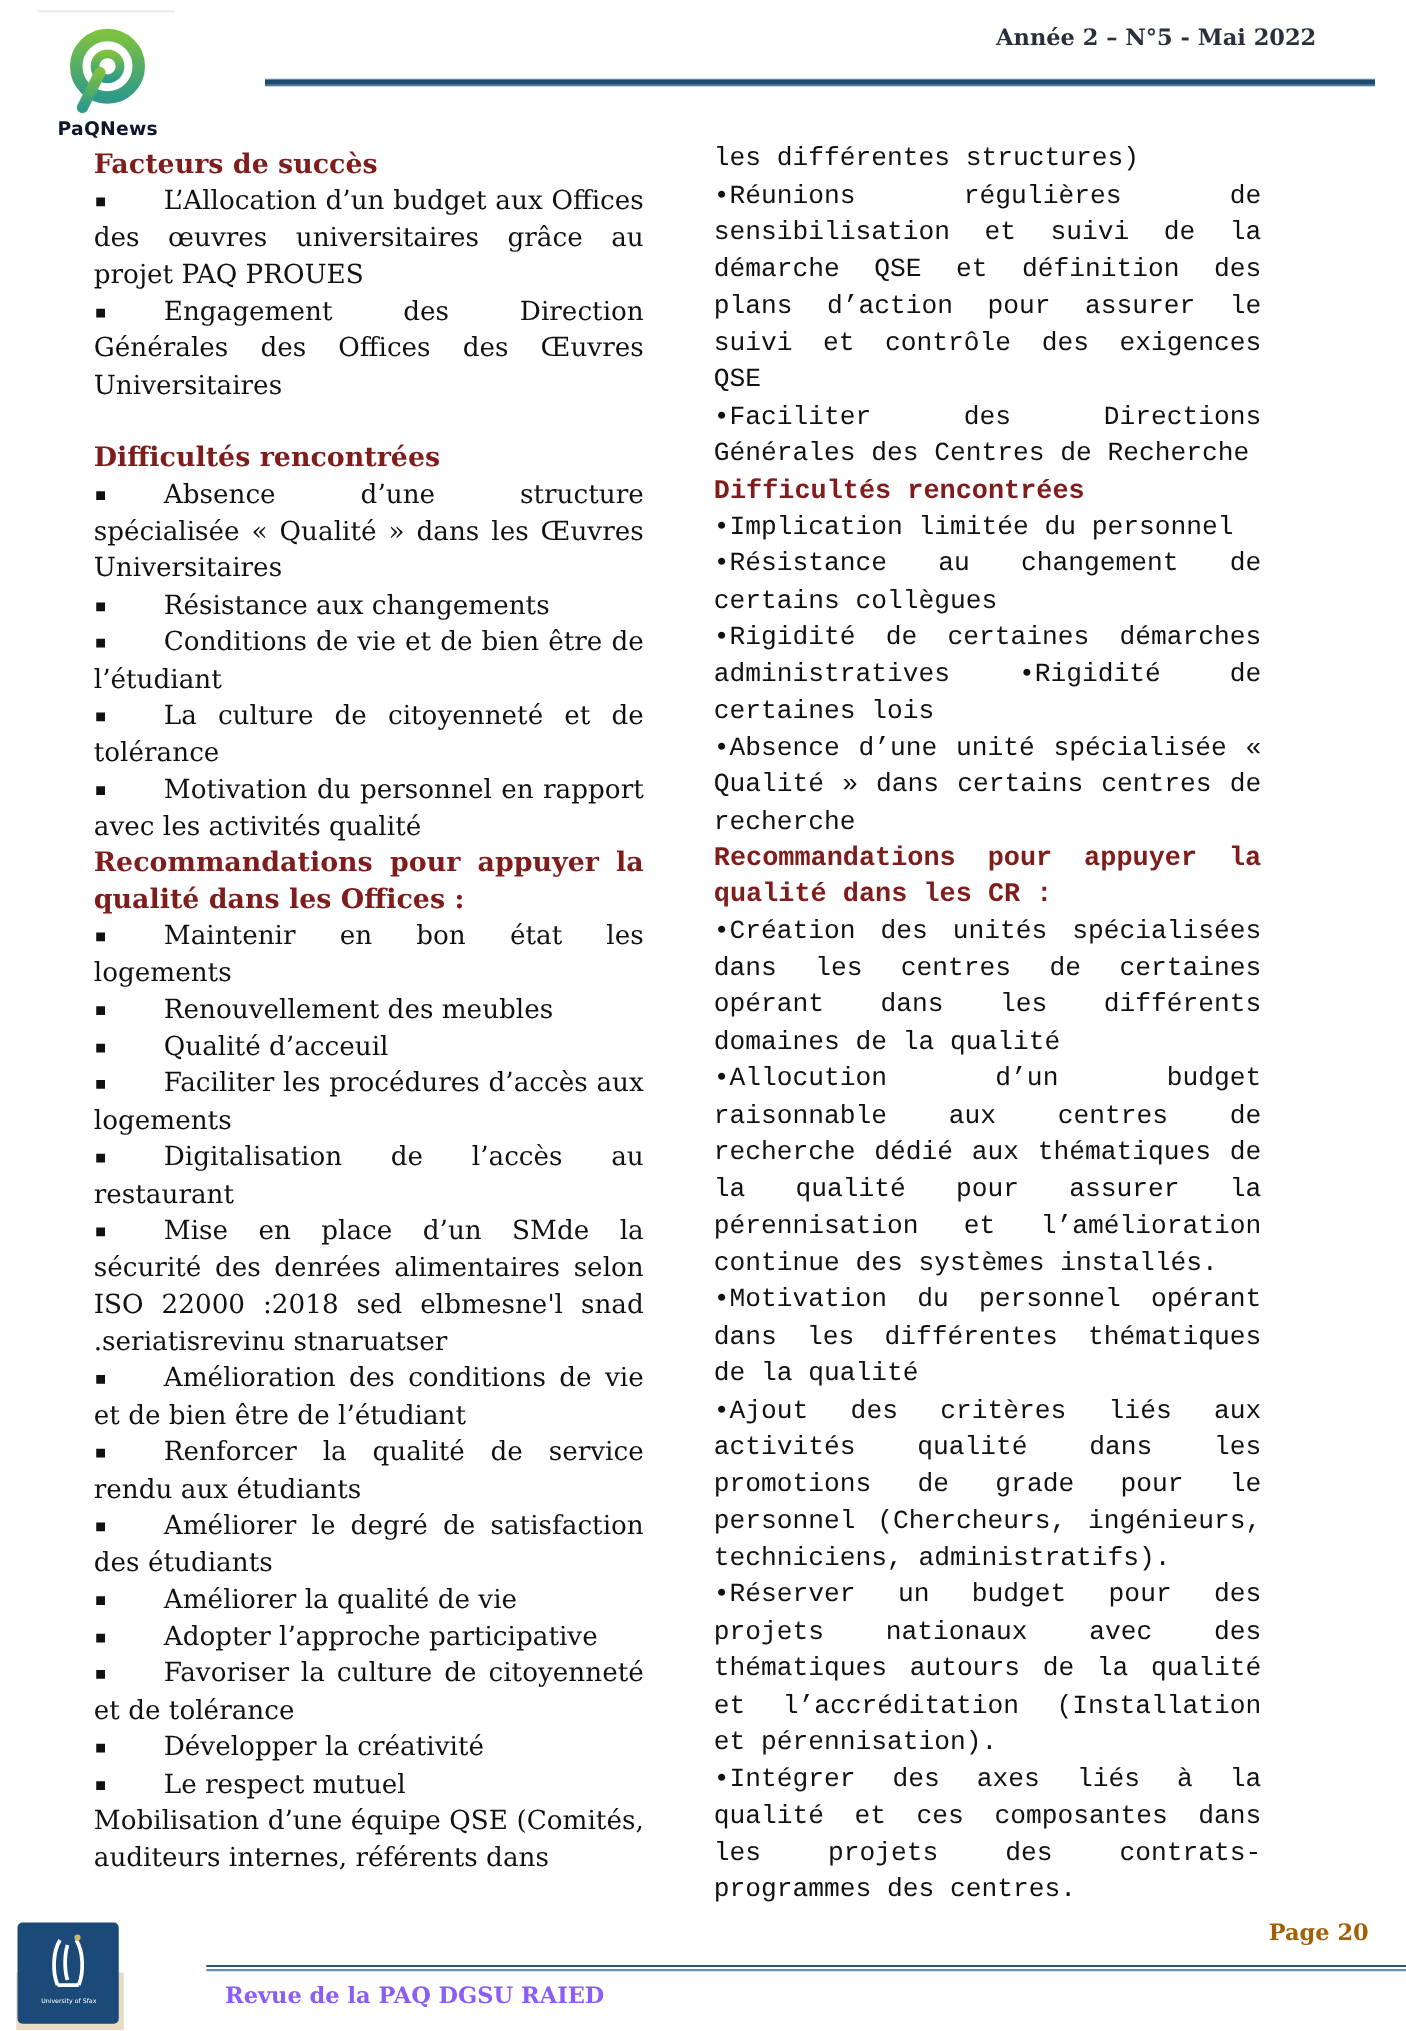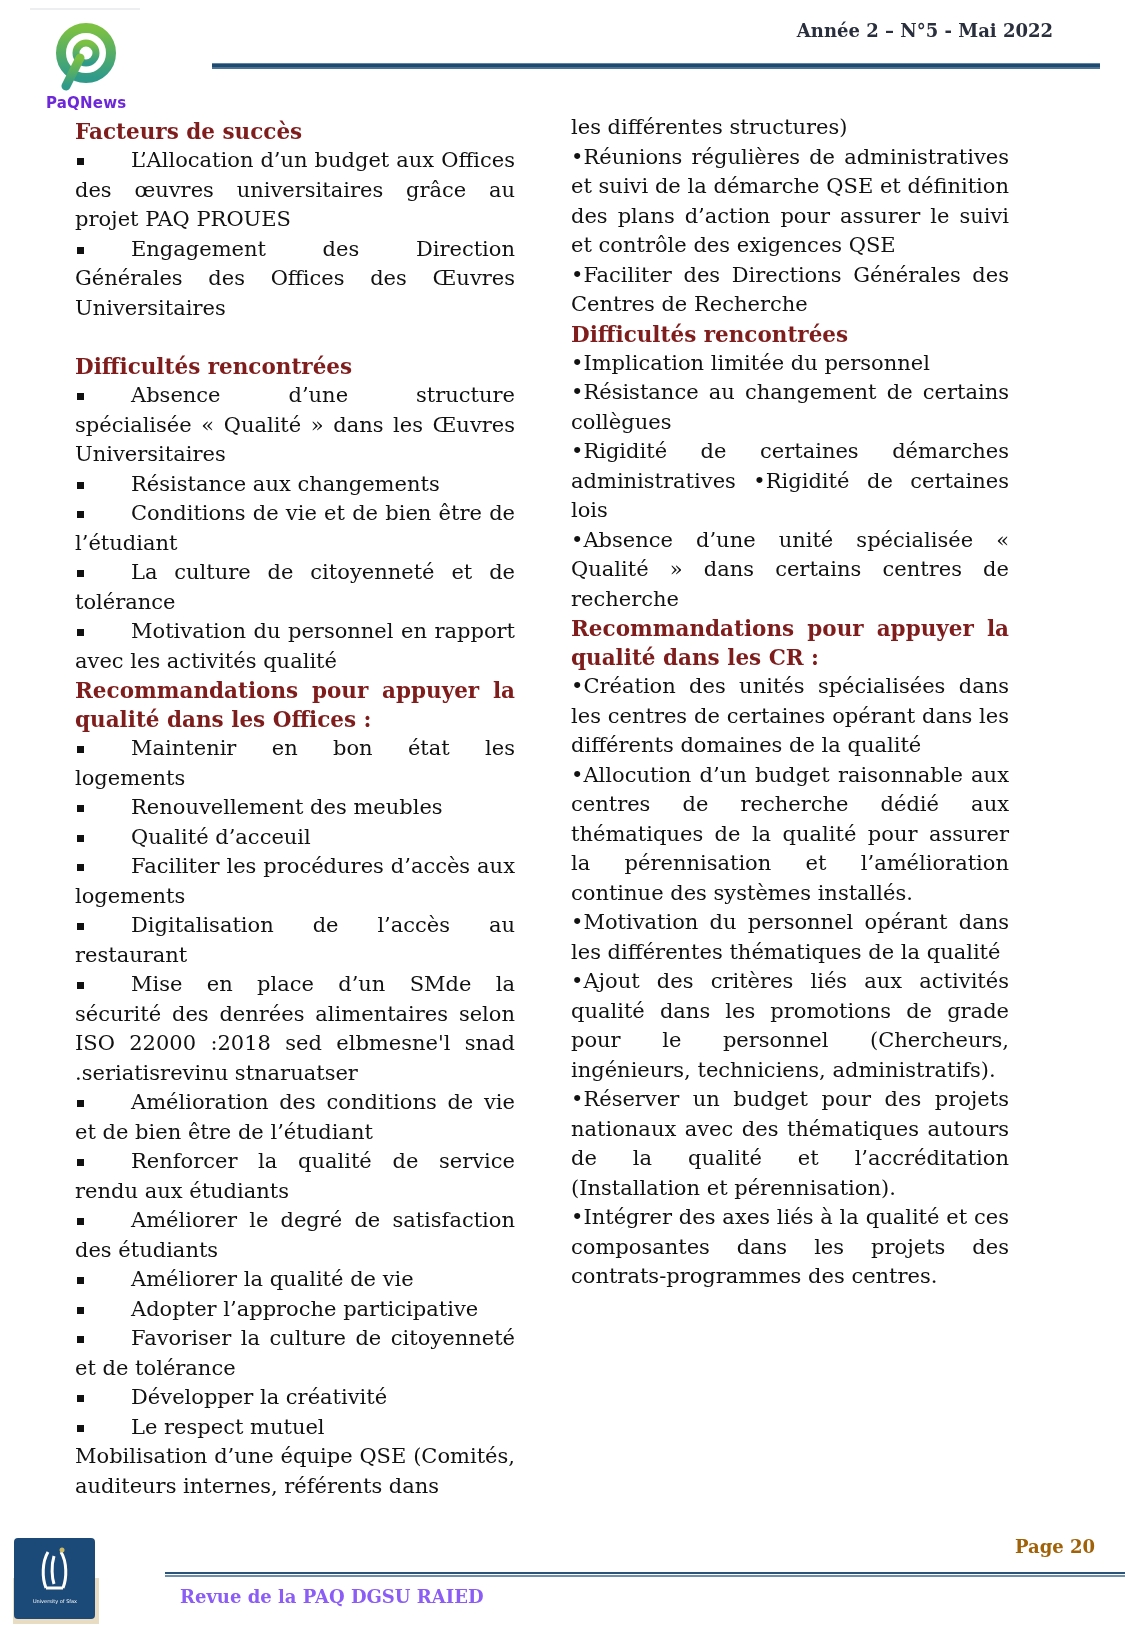--- a/index.html
+++ b/index.html
@@ -2,21 +2,21 @@
 <html><head>
 <meta charset="utf-8">
 <style>
   html, body { margin: 0; padding: 0; background: #ffffff; }
   body { width: 1125px; height: 1625px; position: relative; overflow: hidden;
          font-family: "DejaVu Serif", "Liberation Serif", serif; color: #111; }
   .logo-top { position: absolute; left: 30px; top: 8px; width: 110px; height: 108px; }
   .logo-top .topline { position: absolute; left: 0; top: 0; width: 110px; height: 2px; background: #eceef0; }
   .logo-top svg { position: absolute; left: 22px; top: 14px; }
   .logo-top .brand { position: absolute; left: 16px; top: 86px; font-family: "DejaVu Sans", sans-serif;
-                     font-weight: bold; font-size: 15px; color: #6d28d9; letter-spacing: 0.2px; }
+                     font-weight: bold; font-size: 15px; color: #0f172a; letter-spacing: 0.2px; }
   .issue { position: absolute; right: 72px; top: 20px; font-family: "DejaVu Serif", serif; font-weight: bold;
            font-size: 18px; color: #2a2f3d; margin-left: 12px; }
   .rule-top { position: absolute; left: 212px; top: 63px; width: 888px; height: 6px;
               background: linear-gradient(#5d86a6 0, #5d86a6 1px, #1e4a70 1px, #1e4a70 4px, #4b7396 4px); }
   .col { position: absolute; top: 117px; width: 440px; font-size: 21px; line-height: 29.5px; }
   .col-left { left: 75px; }
   .col-right { left: 571px; width: 438px; }
   .h { color: #7f1d1d; font-weight: bold; font-size: 21.5px; line-height: 29px; margin: 0; }
   .p { margin: 0; text-align: justify; }
   .li { margin: 0; text-align: justify; }
@@ -79,23 +79,23 @@
   <p class="li"><span class="sq"></span><span>Renforcer la qualité de service rendu aux étudiants</span></p>
   <p class="li"><span class="sq"></span><span>Améliorer le degré de satisfaction des étudiants</span></p>
   <p class="li"><span class="sq"></span><span>Améliorer la qualité de vie</span></p>
   <p class="li"><span class="sq"></span><span>Adopter l’approche participative</span></p>
   <p class="li"><span class="sq"></span><span>Favoriser la culture de citoyenneté et de tolérance</span></p>
   <p class="li"><span class="sq"></span><span>Développer la créativité</span></p>
   <p class="li"><span class="sq"></span><span>Le respect mutuel</span></p>
   <p class="p">Mobilisation d’une équipe QSE (Comités, auditeurs internes, référents dans</p>
 </div>
 
-<div class="col col-right" style="top:113px;">
+<div class="col col-right" style="top:113px;font-family:Liberation Mono, monospace;">
   <p class="p">les différentes structures)</p>
-  <p class="li">•Réunions régulières de administratives et suivi de la démarche QSE et définition des plans d’action pour assurer le suivi et contrôle des exigences QSE</p>
+  <p class="li">•Réunions régulières de sensibilisation et suivi de la démarche QSE et définition des plans d’action pour assurer le suivi et contrôle des exigences QSE</p>
   <p class="li">•Faciliter des Directions Générales des Centres de Recherche</p>
 
   <p class="h">Difficultés rencontrées</p>
   <p class="li">•Implication limitée du personnel</p>
   <p class="li">•Résistance au changement de certains collègues</p>
   <p class="li">•Rigidité de certaines démarches administratives •Rigidité de certaines lois</p>
   <p class="li">•Absence d’une unité spécialisée « Qualité » dans certains centres de recherche</p>
 
   <p class="h" style="text-align:justify;">Recommandations pour appuyer la qualité dans les CR :</p>
   <p class="li">•Création des unités spécialisées dans les centres de certaines opérant dans les différents domaines de la qualité</p>

